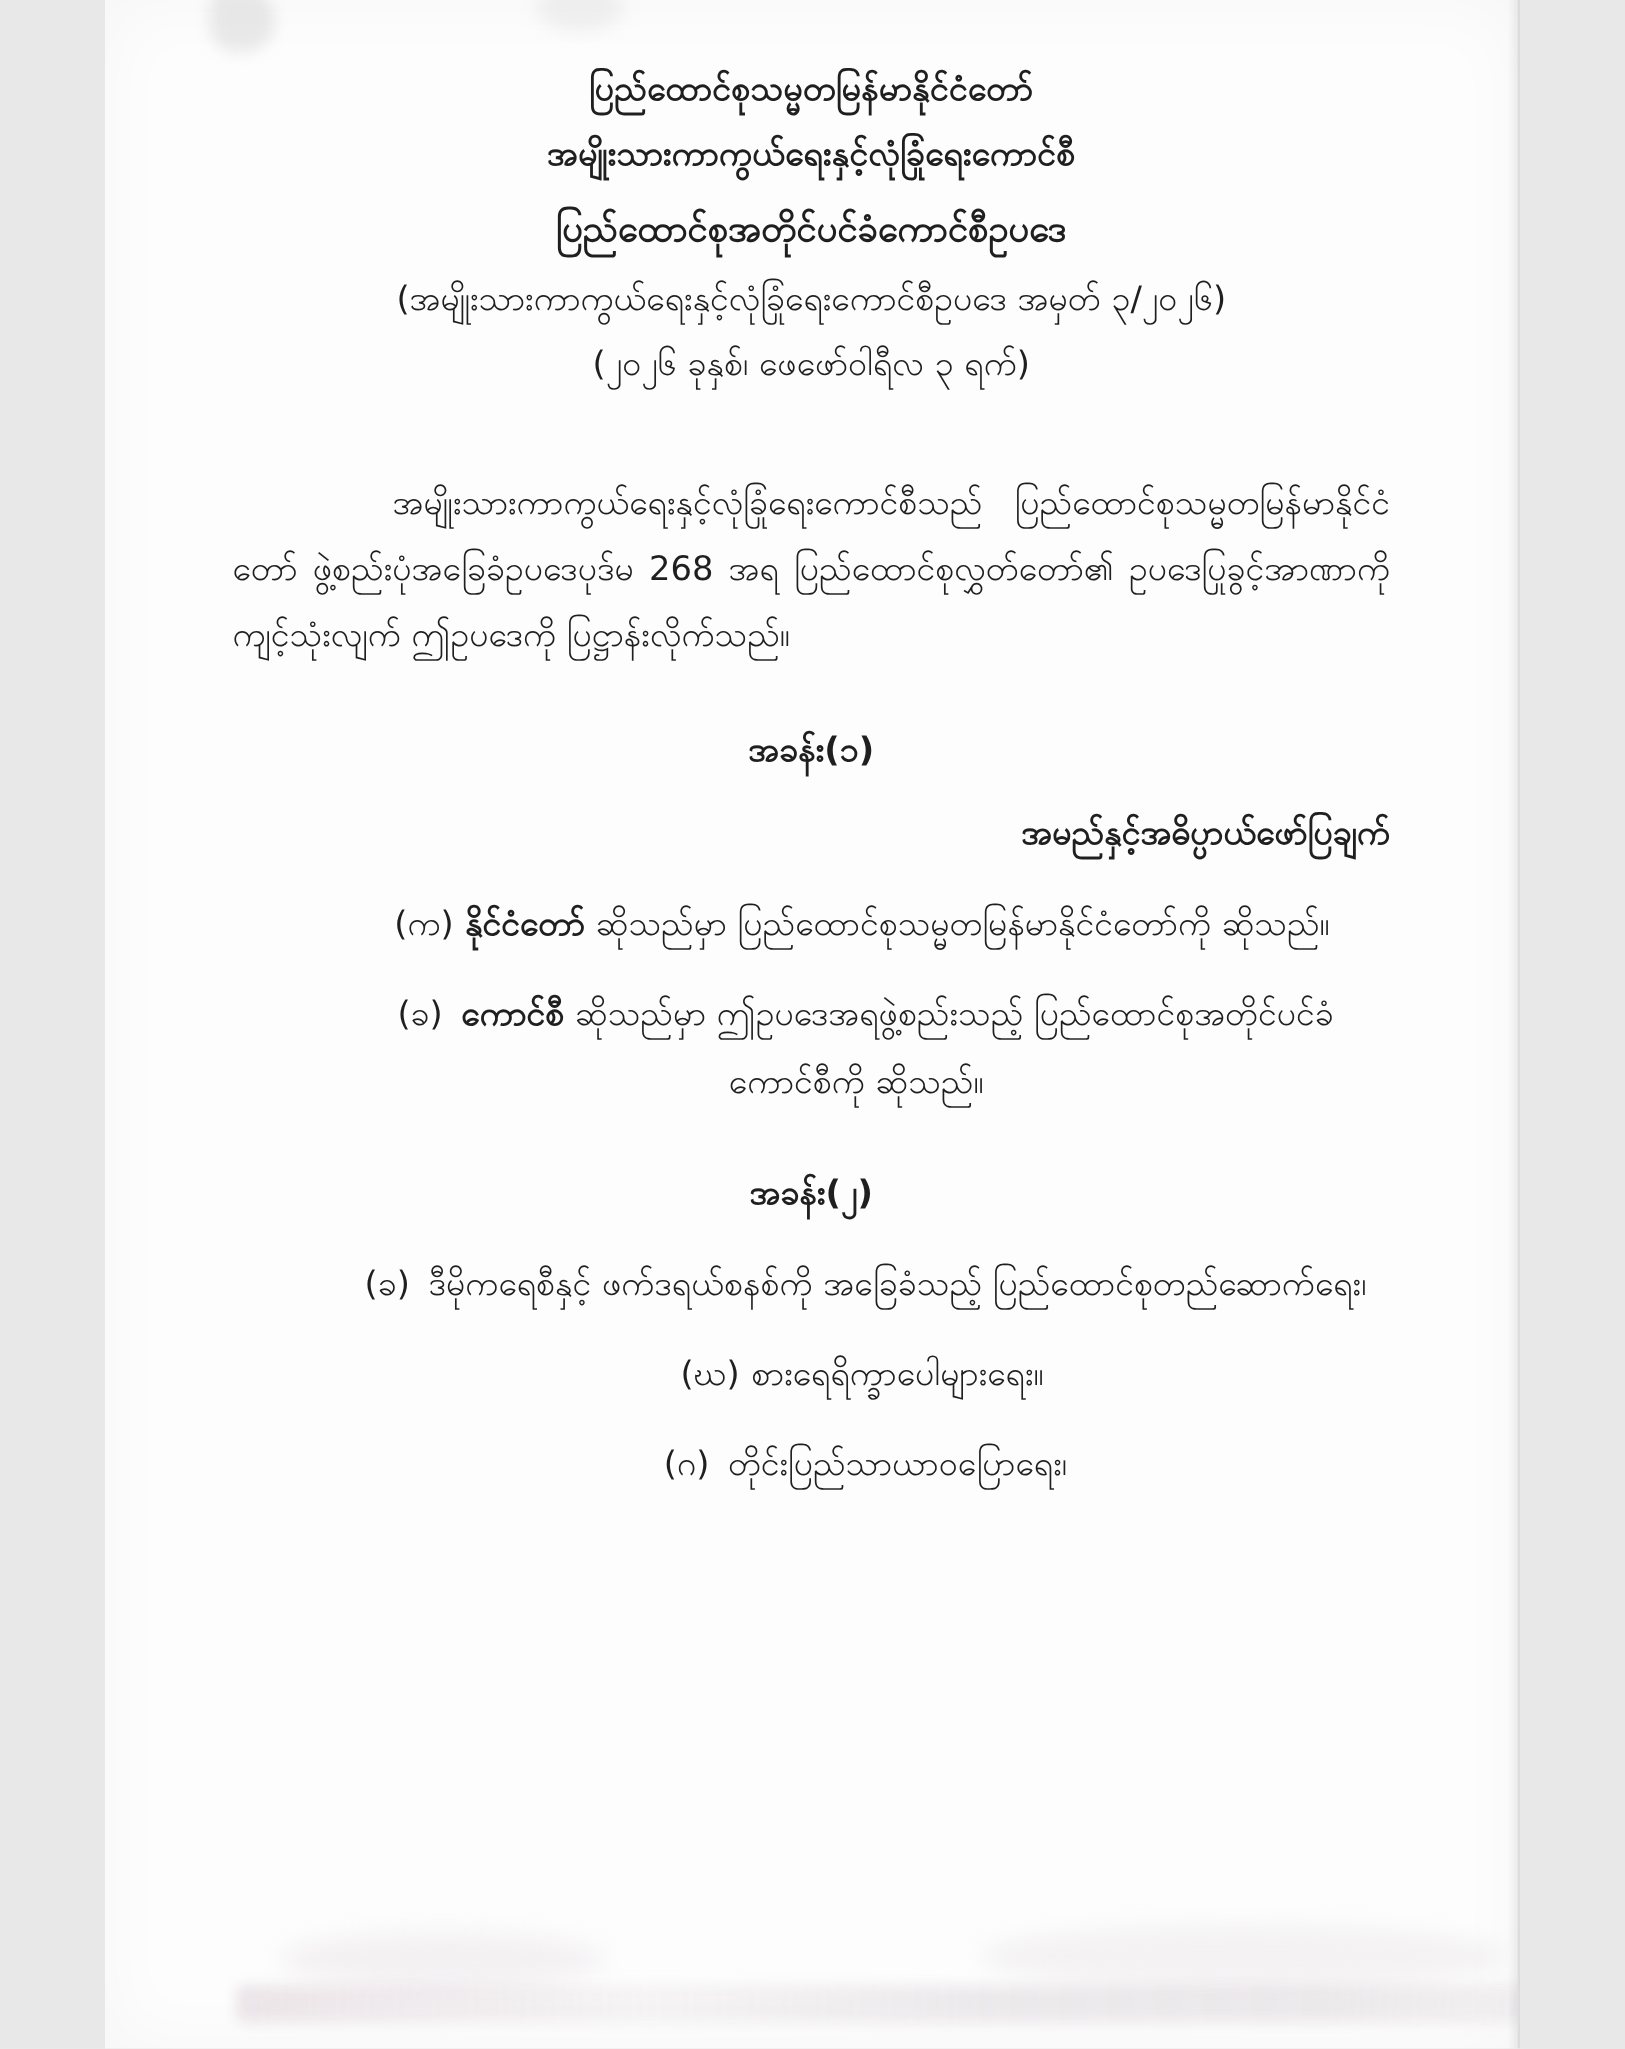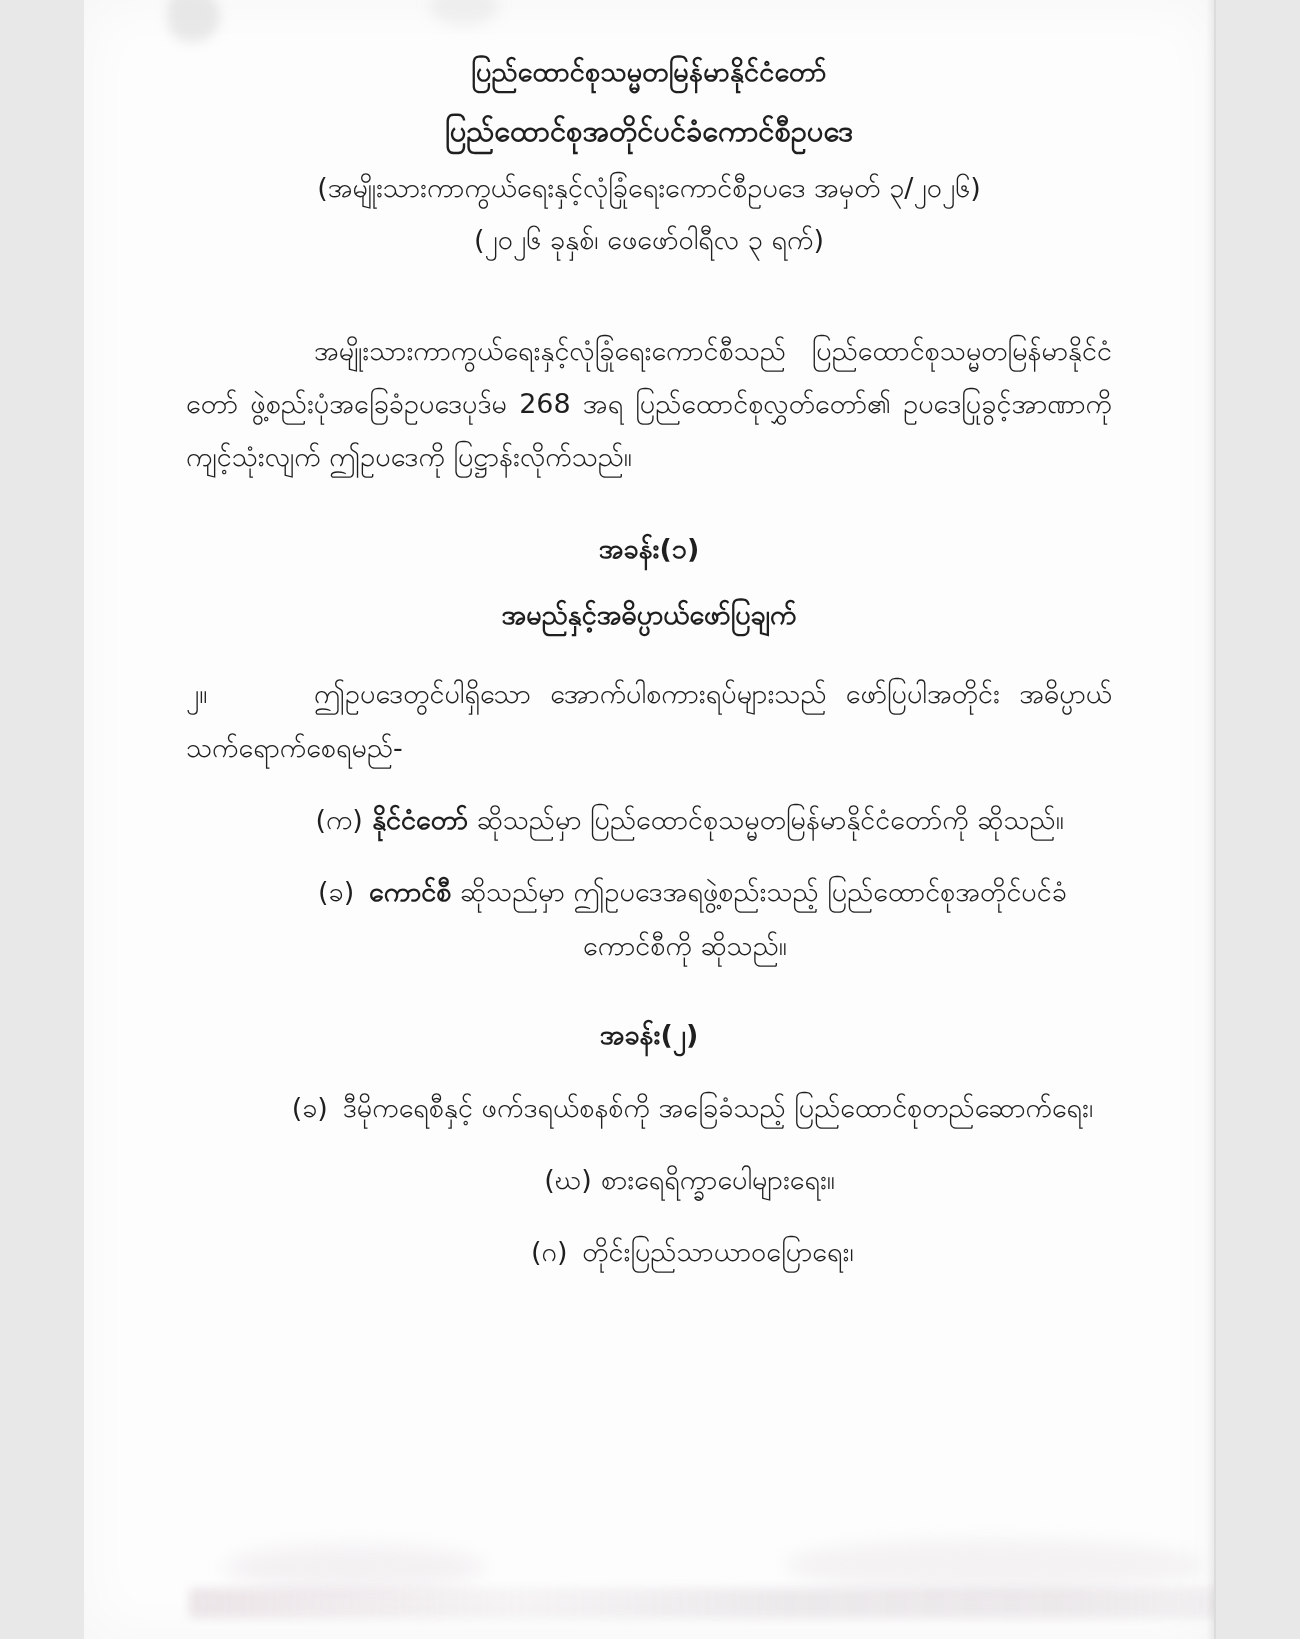--- a/index.html
+++ b/index.html
@@ -41,21 +41,21 @@
     text-align: justify;
     text-indent: 128px;
     line-height: 53px;
   }
 
   
   .chapter { text-align: center; font-weight: 700; }
   .chapter-1 { margin-top: 38px; }
   .chapter-2 { margin-top: 34px; }
   .chapter .chapter-no { display: block; line-height: 56px; }
-  .chapter .chapter-title { display: block; margin-top: 10px; line-height: 56px; }
+  .chapter .chapter-title { display: block; margin-top: 10px; line-height: 56px; text-align: right; }
 
   
   .section { margin-top: 24px; text-align: justify; line-height: 54px; }
   .sec-num { display: inline-block; width: 128px; font-weight: 500; }
   .sec-num-wide { display: inline-block; width: 142px; font-weight: 500; }
   .term-bold { font-weight: 700; }
 
   
   .subitem { margin-left: 72px; margin-top: 18px; text-align: center; line-height: 54px; }
   .sub-label { display: inline-block; width: 66px; }
@@ -99,34 +99,34 @@
 
 <div class="page">
 
   <div class="artifact smudge-top-left"></div>
   <div class="artifact smudge-top-mid"></div>
 
   <div class="content">
 
     <div class="doc-header">
       <span class="h-line h-org1">ပြည်ထောင်စုသမ္မတမြန်မာနိုင်ငံတော်</span>
+      <span class="h-line h-org2">အမျိုးသားကာကွယ်ရေးနှင့်လုံခြုံရေးကောင်စီ</span>
       <span class="h-line h-law-title">ပြည်ထောင်စုအတိုင်ပင်ခံကောင်စီဥပဒေ</span>
       <span class="h-line h-law-no">(အမျိုးသားကာကွယ်ရေးနှင့်လုံခြုံရေးကောင်စီဥပဒေ အမှတ် ၃/၂၀၂၆)</span>
       <span class="h-line h-date-en">(၂၀၂၆ ခုနှစ်၊ ဖေဖော်ဝါရီလ ၃ ရက်)</span>
     </div>
 
     <p class="preamble">အမျိုးသားကာကွယ်ရေးနှင့်လုံခြုံရေးကောင်စီသည် ပြည်ထောင်စုသမ္မတမြန်မာနိုင်ငံတော် ဖွဲ့စည်းပုံအခြေခံဥပဒေပုဒ်မ 268 အရ ပြည်ထောင်စုလွှတ်တော်၏ ဥပဒေပြုခွင့်အာဏာကို ကျင့်သုံးလျက် ဤဥပဒေကို ပြဋ္ဌာန်းလိုက်သည်။</p>
 
     <div class="chapter chapter-1">
       <span class="chapter-no">အခန်း(၁)</span>
       <span class="chapter-title">အမည်နှင့်အဓိပ္ပာယ်ဖော်ပြချက်</span>
     </div>
 
 
-    <p class="section"><span class="sec-num">၂။</span><span>ဤဥပဒေတွင်ပါရှိသော အောက်ပါစကားရပ်များသည် ဖော်ပြပါအတိုင်း အဓိပ္ပာယ် သက်ရောက်စေရမည်-</span></p>
 
     <div class="subitem"><span class="sub-label">(က)</span><span class="term-bold">နိုင်ငံတော်</span><span> ဆိုသည်မှာ ပြည်ထောင်စုသမ္မတမြန်မာနိုင်ငံတော်ကို ဆိုသည်။</span></div>
 
     <div class="subitem"><span class="sub-label">(ခ)</span><span class="term-bold">ကောင်စီ</span><span> ဆိုသည်မှာ ဤဥပဒေအရဖွဲ့စည်းသည့် ပြည်ထောင်စုအတိုင်ပင်ခံ ကောင်စီကို ဆိုသည်။</span></div>
 
     <div class="chapter chapter-2">
       <span class="chapter-no">အခန်း(၂)</span>
     </div>
 
 

